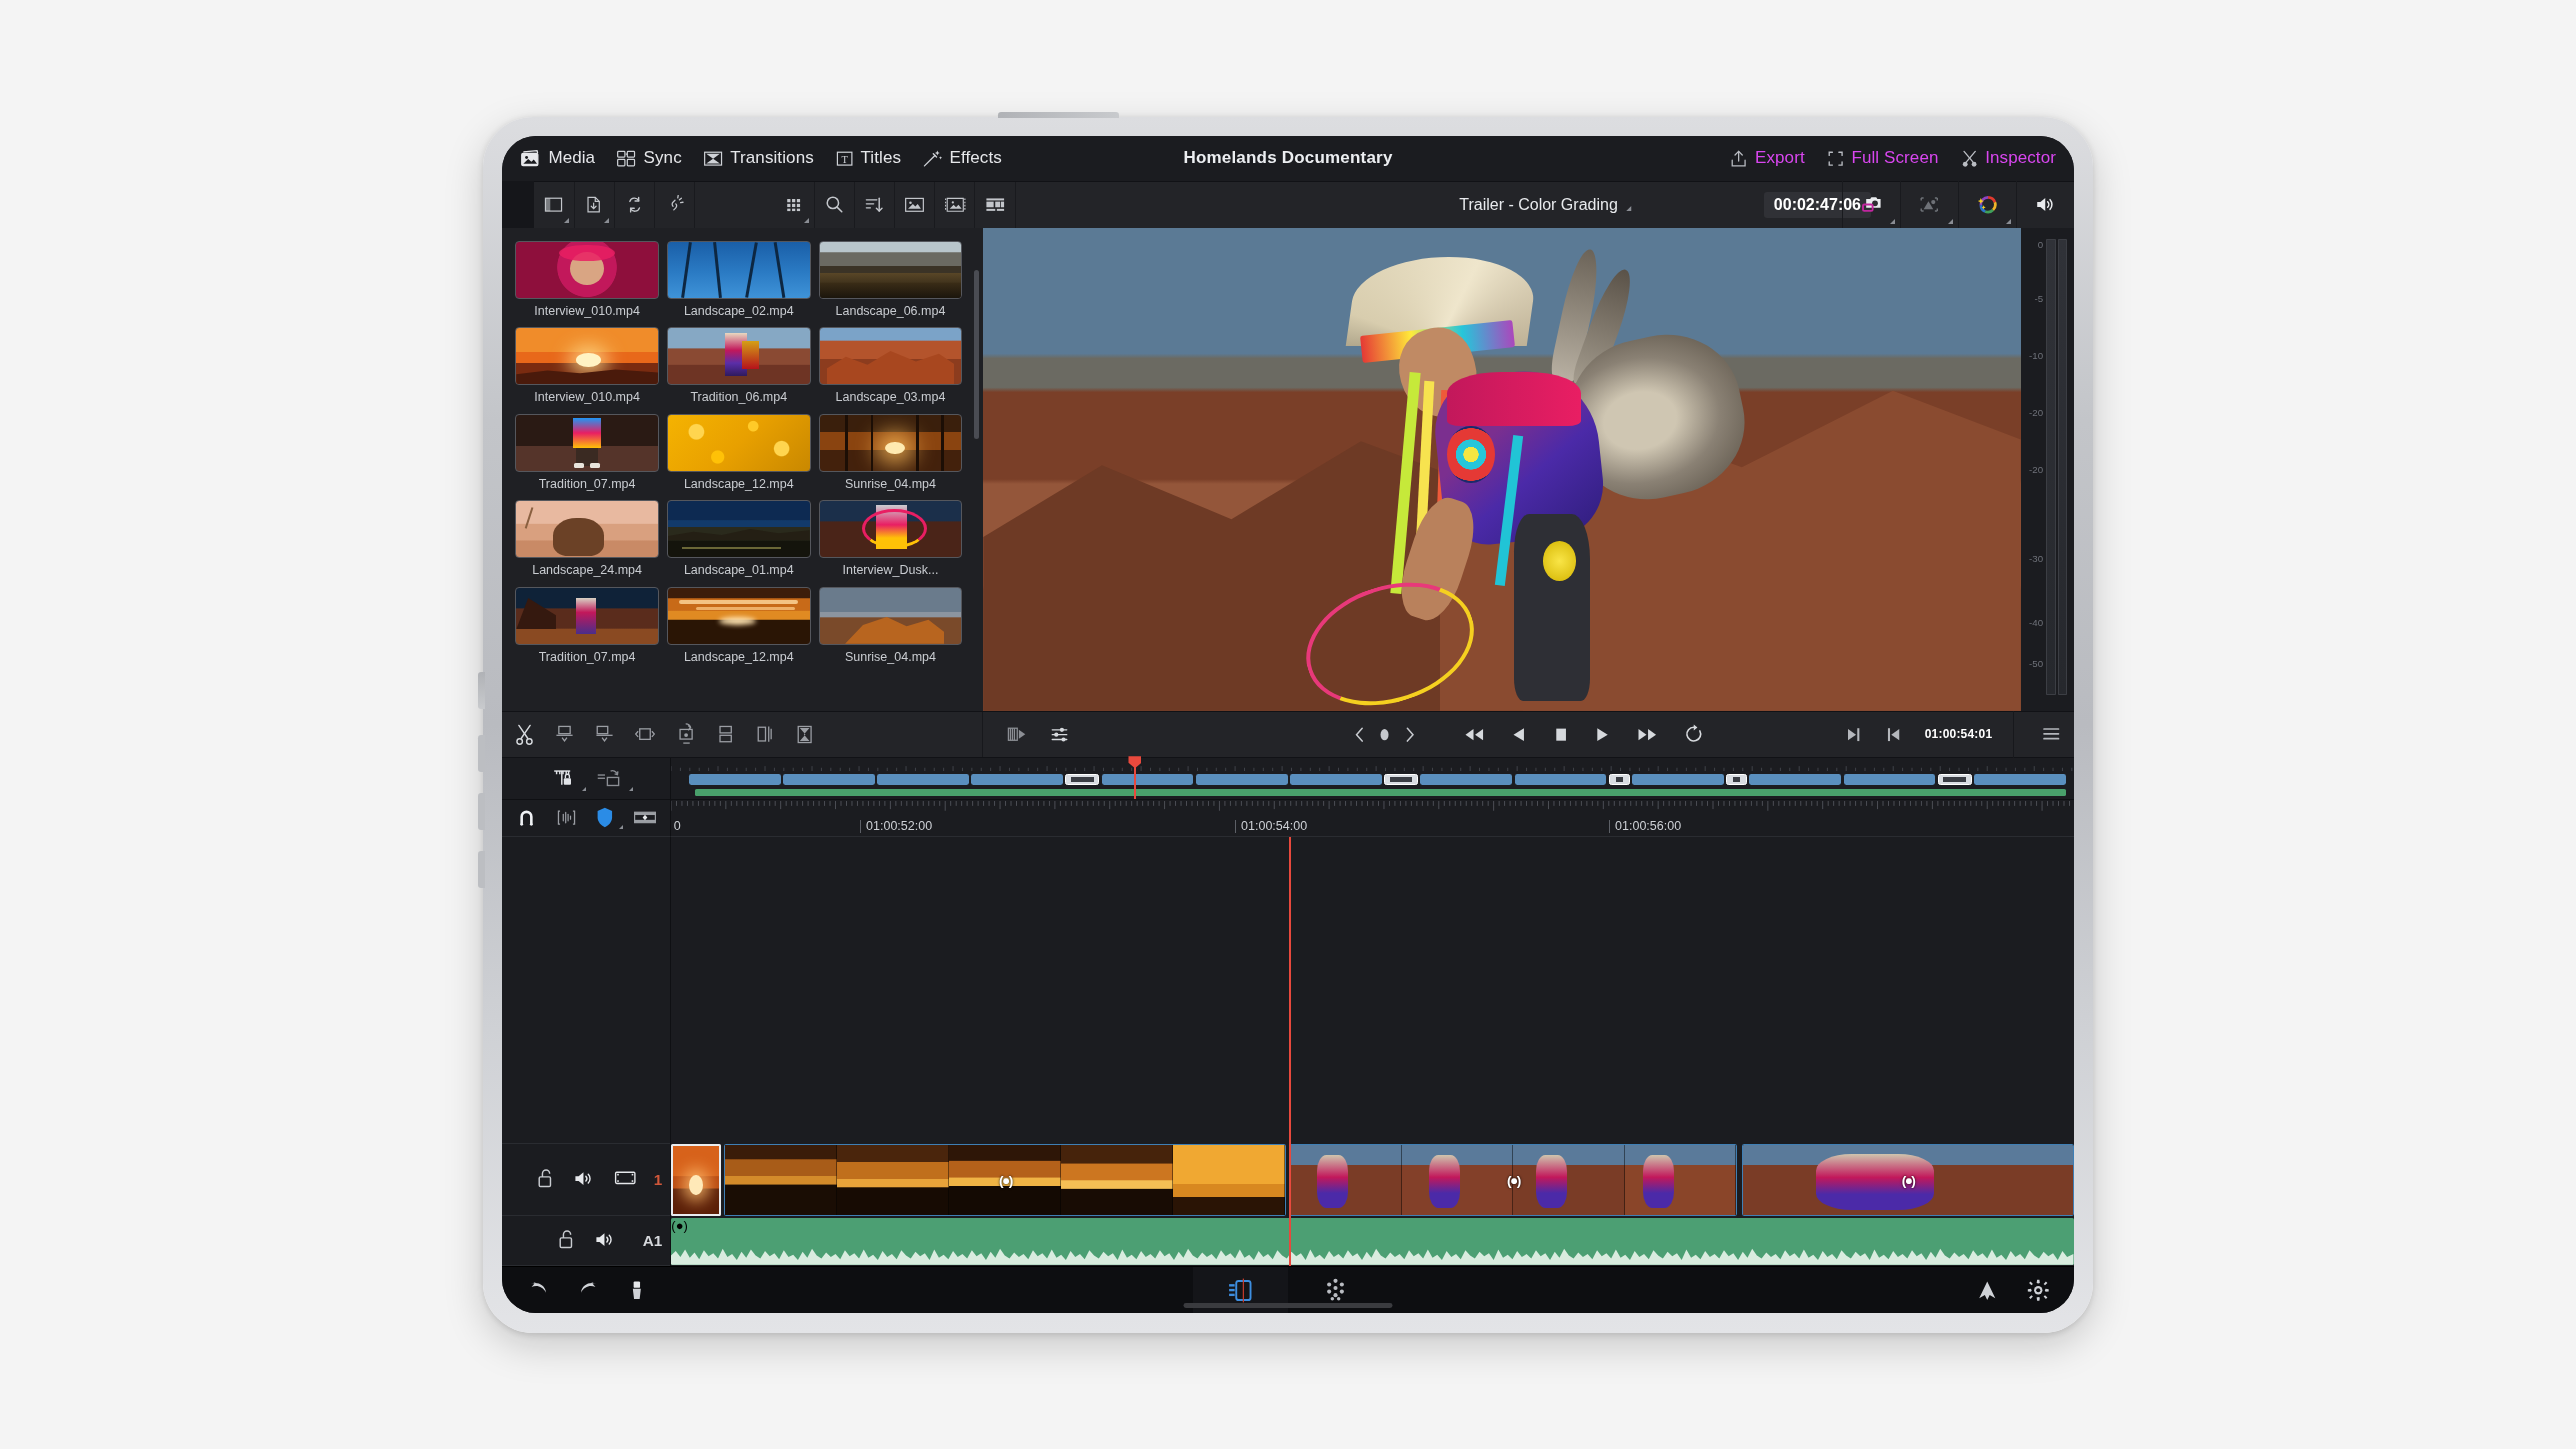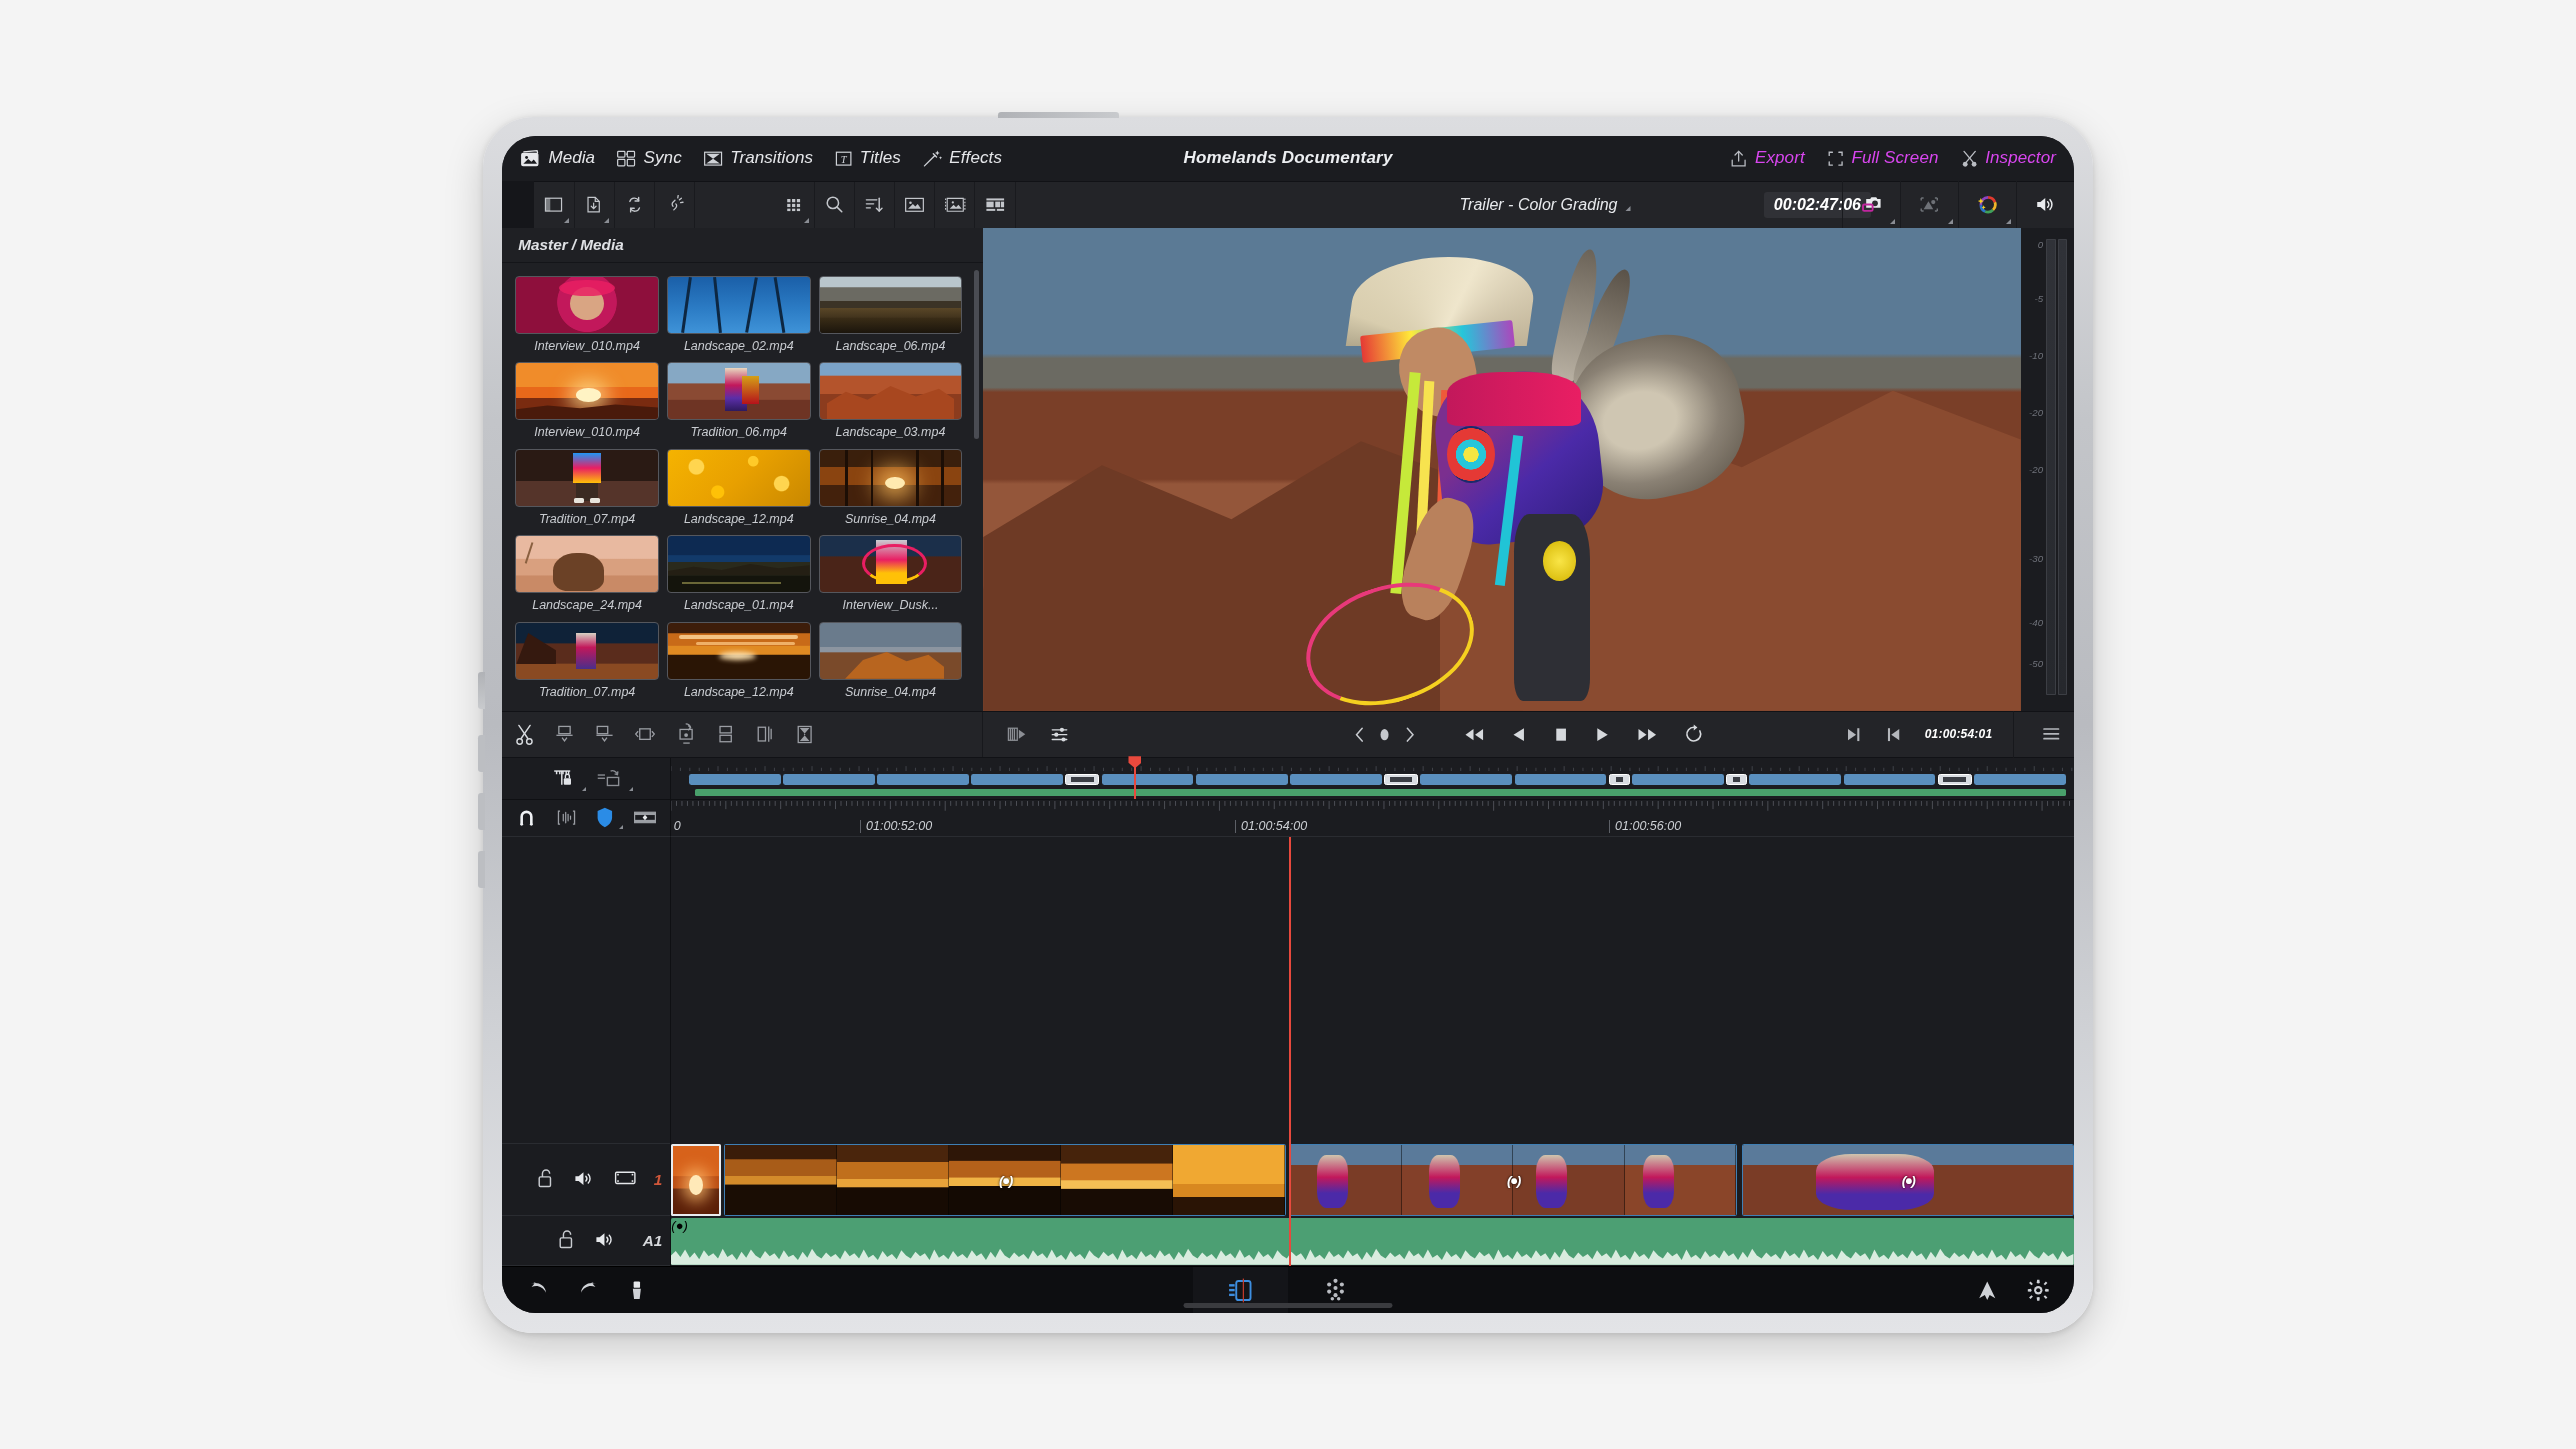--- a/index.html
+++ b/index.html
@@ -11,21 +11,20 @@
   }
 
   
   #device {
     position:relative;
     width:1610px; height:1216px;
     border-radius:50px;
     background:linear-gradient(180deg,#dcdde0 0%,#c3c5c9 25%,#b9bbc0 50%,#cfd1d5 75%,#e3e4e7 100%);
     padding:19.3px;
     box-shadow:0 13px 39px rgba(0,0,0,.18), 0 1.6px 6.4px rgba(0,0,0,.12);
-    font-style:italic;
   }
   #device::before{ 
     content:""; position:absolute; top:-4.8px; left:515px; width:121px; height:6.4px;
     background:linear-gradient(90deg,#b0b2b6,#c8cacd); border-radius:3.2px 3.2px 0 0;
   }
   #device::after{ 
     content:""; position:absolute; left:-4.8px; top:555px; width:6.4px; height:37px;
     background:linear-gradient(180deg,#b0b2b6,#c8cacd); border-radius:3.2px 0 0 3.2px;
     box-shadow:0 63px 0 #bcbec2, 0 121px 0 #bcbec2, 0 179px 0 #bcbec2;
   }
@@ -523,21 +522,20 @@
                   </g>
                 </svg>
         </div>
       </div>
     </div>
   </div>
 
   <div class="mid">
 
     <div class="pool">
-      <div class="pool-head">Master / Media</div>
       <div class="pool-grid">
 
         <div class="mcell">
           <div class="thumb" style="background:radial-gradient(circle at 50% 45%,#e8c9b0 0 9%,#c2185b 10% 38%,#8e0f3c 39% 100%);">
             <div style="position:absolute;left:38%;top:18%;width:24%;height:60%;border-radius:50%;background:#d9a583;"></div>
             <div style="position:absolute;left:30%;top:5%;width:40%;height:30%;border-radius:50%;background:#e91e63;opacity:.85"></div>
           </div>
           <div class="cap">Interview_010.mp4</div>
         </div>
 

